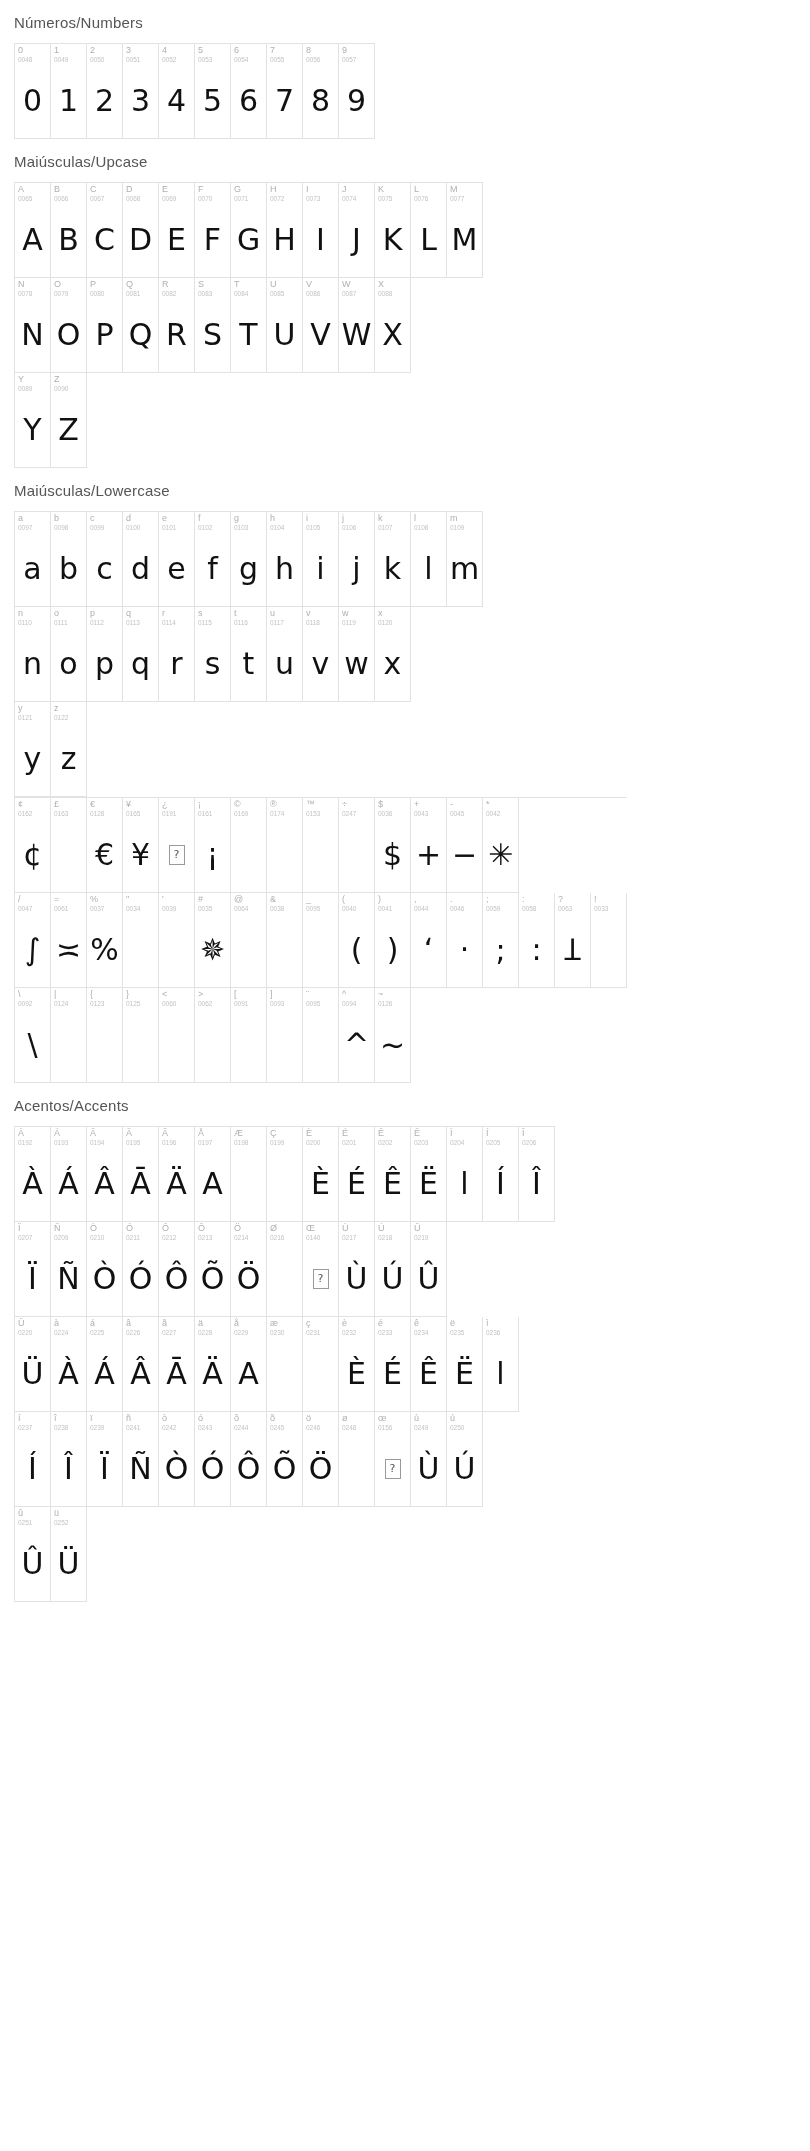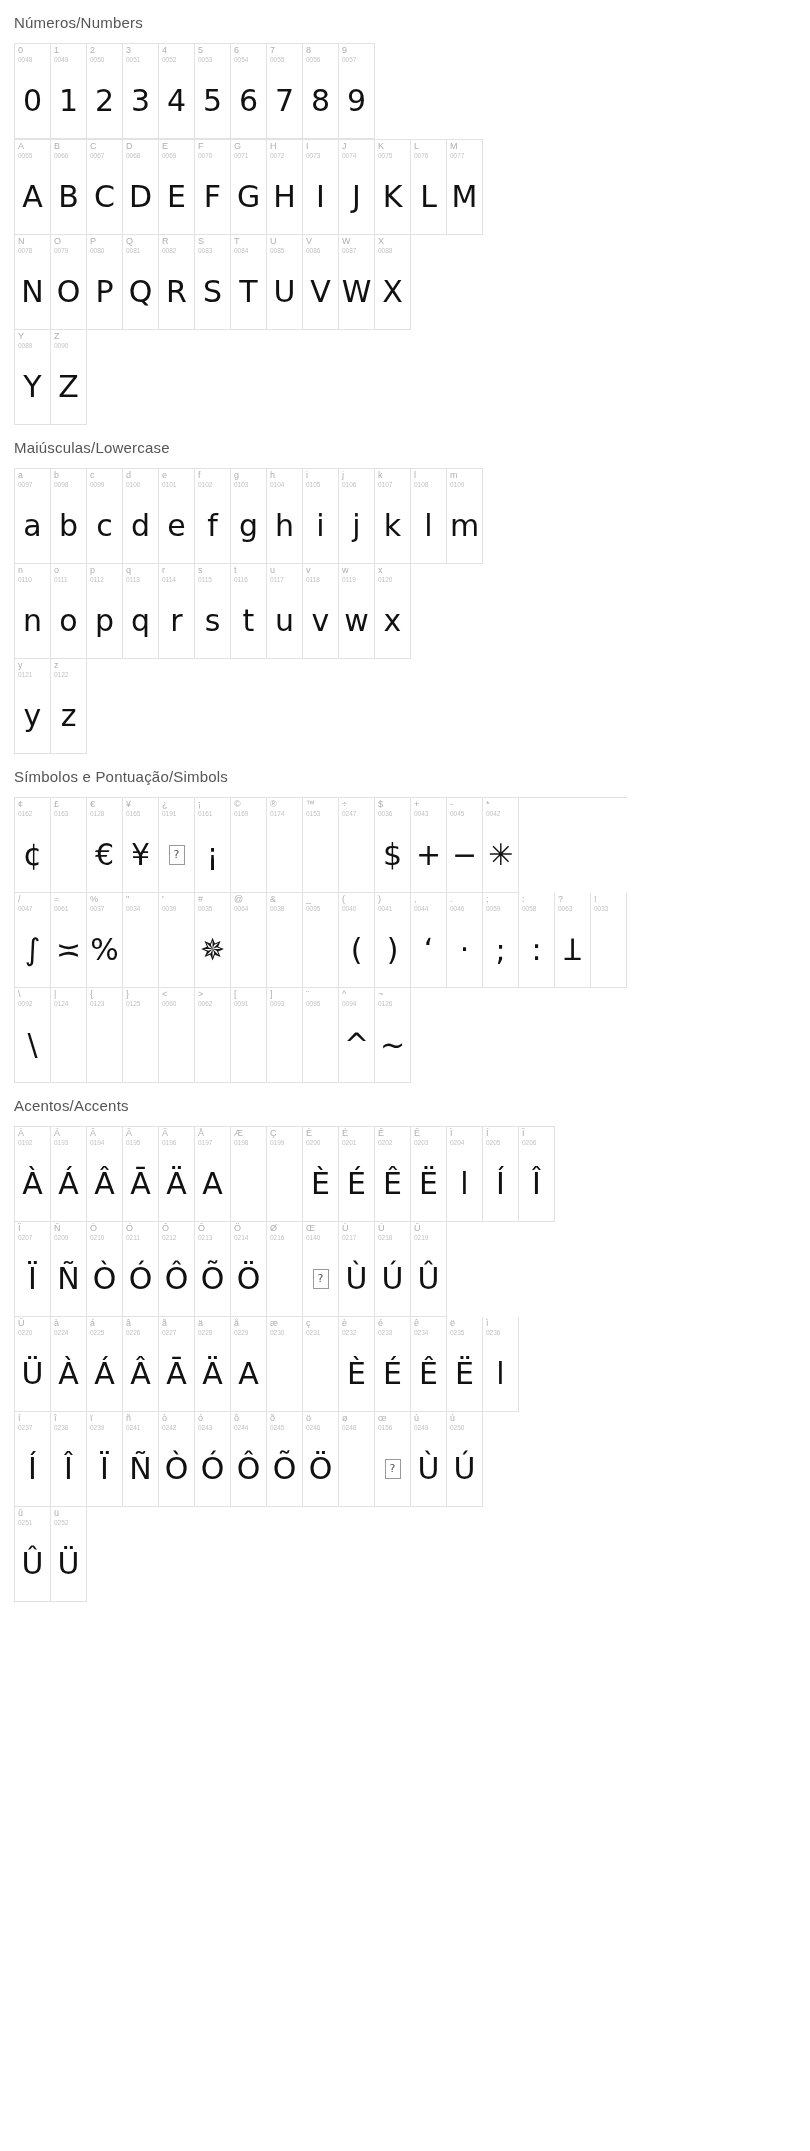--- a/index.html
+++ b/index.html
@@ -168,20 +168,21 @@
           <div class="cell">
             <div class="meta">
               <span class="ch-label">9</span>
               <span class="ch-code">0057</span>
             </div>
             <div class="glyph">9</div>
           </div>
         </div>
       </div>
       <div class="section">
+        <div class="section-title">Maiúsculas/Upcase</div>
         <div class="grid" style="width: 469px;">
           <div class="cell">
             <div class="meta">
               <span class="ch-label">A</span>
               <span class="ch-code">0065</span>
             </div>
             <div class="glyph">A</div>
           </div>
           <div class="cell">
             <div class="meta">
@@ -567,21 +568,20 @@
           <div class="cell empty" style="border-right: none; border-bottom: none; visibility: hidden;"></div>
           <div class="cell empty" style="border-right: none; border-bottom: none; visibility: hidden;"></div>
           <div class="cell empty" style="border-right: none; border-bottom: none; visibility: hidden;"></div>
           <div class="cell empty" style="border-right: none; border-bottom: none; visibility: hidden;"></div>
           <div class="cell empty" style="border-right: none; border-bottom: none; visibility: hidden;"></div>
           <div class="cell empty" style="border-right: none; border-bottom: none; visibility: hidden;"></div>
           <div class="cell empty" style="border-right: none; border-bottom: none; visibility: hidden;"></div>
         </div>
       </div>
       <div class="section">
-        <div class="section-title">Símbolos e Pontuação/Simbols</div>
         <div class="grid" style="width: 613px;">
           <div class="cell">
             <div class="meta">
               <span class="ch-label">¢</span>
               <span class="ch-code">0162</span>
             </div>
             <div class="glyph">¢</div>
           </div>
           <div class="cell">
             <div class="meta">

